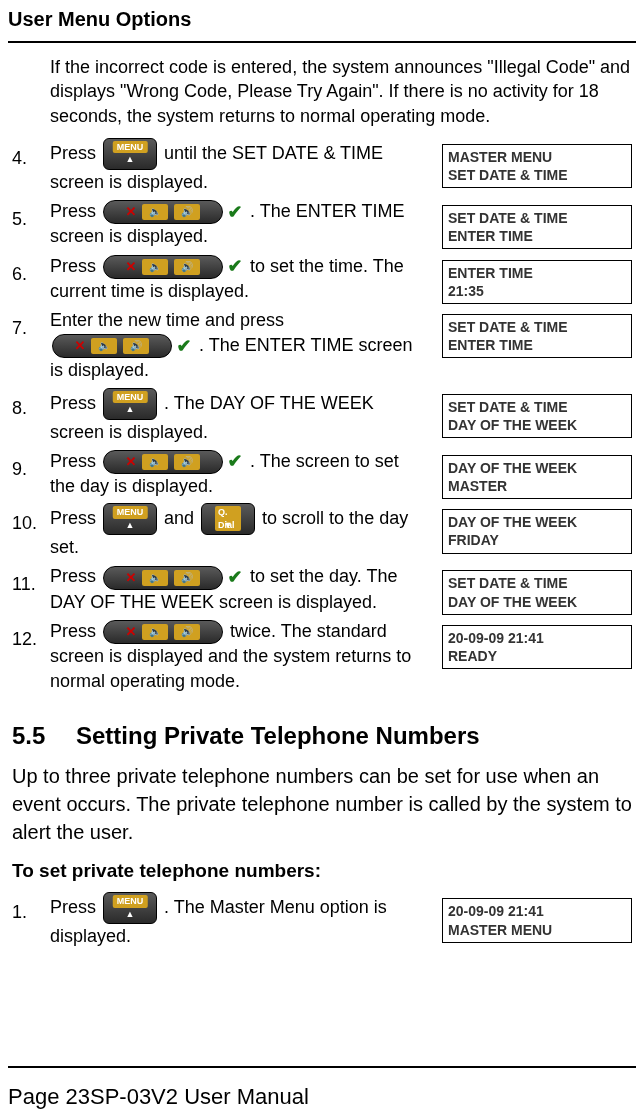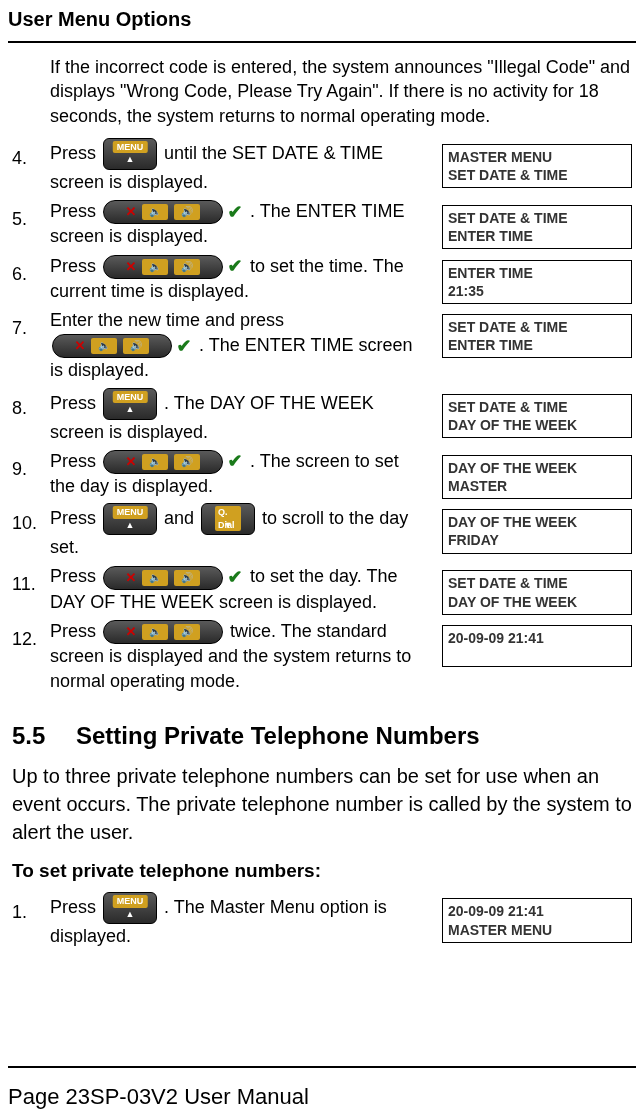--- a/index.html
+++ b/index.html
@@ -383,20 +383,21 @@
           <span>Press </span>
           <span class="btn btn-cancel">
               <span class="x">✕</span>
               <span class="spk1">🔈</span>
               <span class="spk2">🔊</span>
             </span>
           <span> twice. The standard screen is displayed and the system returns to normal operating mode.</span>
         </div>
         <div class="lcd">
           <div>20-09-09  21:41</div>
+          <div>READY</div>
         </div>
       </div>
     </li>
 
   </ol>
 
   <h2 class="section">
     <span class="num">5.5</span>
     <span>Setting Private Telephone Numbers</span>
   </h2>

